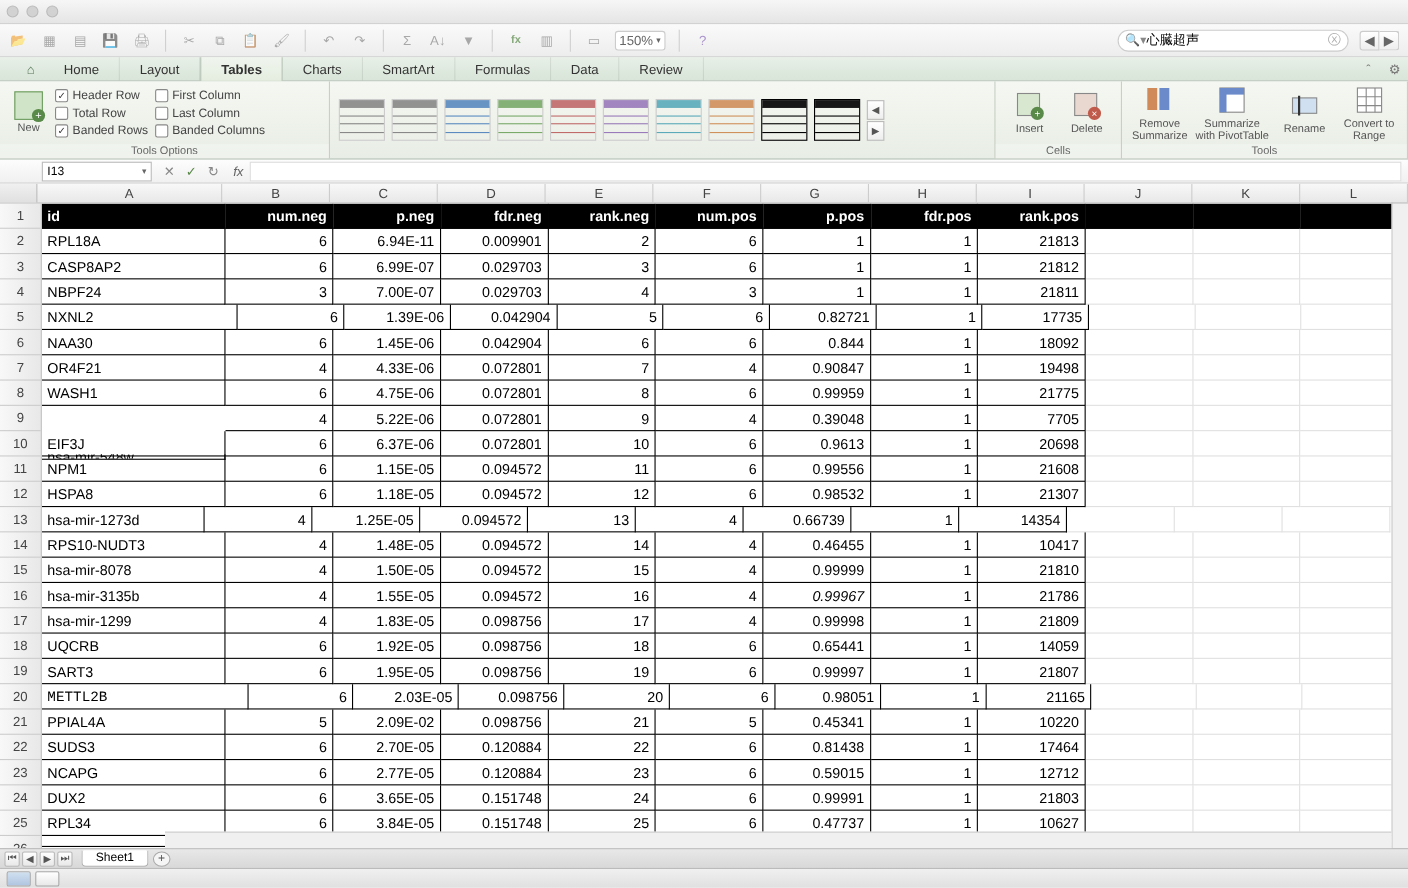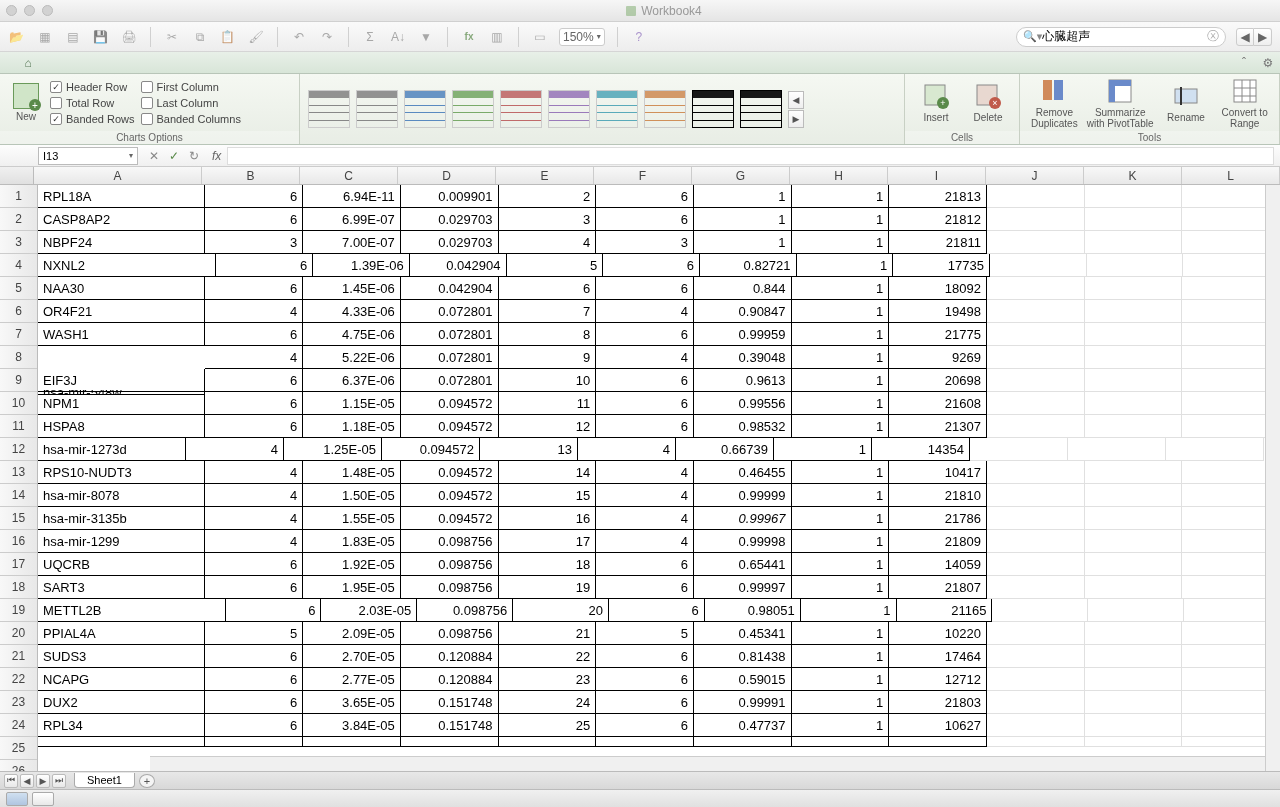--- a/index.html
+++ b/index.html
@@ -109,26 +109,20 @@
   .hscroll { position:absolute; left:150px; right:15px; bottom:18px; height:15px; background:#f0f0f0; border-top:1px solid #ccc;}
 </style>
 </head>
 <body>
 
 <div class="titlebar">
   <div class="traffic">
     <div class="trafdot"></div>
     <div class="trafdot"></div>
     <div class="trafdot"></div>
-  </div>
-  <div class="title-center">
-    <svg width="12" height="12" viewBox="0 0 12 12">
-        <rect x="1" y="1" width="10" height="10" fill="#7aaa6a" rx="1"></rect>
-      </svg>
-    <span>Workbook4</span>
   </div>
 </div>
 
 <div class="qat">
   <span class="iconbtn">📂</span>
   <span class="iconbtn">▦</span>
   <span class="iconbtn">▤</span>
   <span class="iconbtn">💾</span>
   <span class="iconbtn">🖨</span>
   <span class="sep"></span>
@@ -161,20 +155,30 @@
     <span style="color:#aaa;">ⓧ</span>
   </div>
   <div style="display:flex;">
     <div class="navbtn l">◀</div>
     <div class="navbtn r">▶</div>
   </div>
 </div>
 
 <div class="ribbon-tabs">
   <div class="hometab">⌂</div>
+  <div id="rtabs" style="display: flex;">
+      <div class="tab">Home</div>
+      <div class="tab">Layout</div>
+      <div class="tab active">Tables</div>
+      <div class="tab">Charts</div>
+      <div class="tab">SmartArt</div>
+      <div class="tab">Formulas</div>
+      <div class="tab">Data</div>
+      <div class="tab">Review</div>
+    </div>
   <div class="tabspacer"></div>
   <div class="rtsmall">ˆ</div>
   <div class="rtsmall">⚙</div>
 </div>
 
 <div class="ribbon">
 
   <div class="ribbon-group" style="width:300px;">
     <div class="group-body">
       <div class="new-btn">
@@ -203,21 +207,21 @@
         <div class="chk-row">
             <span class="chk"></span>
             <span>Last Column</span>
           </div>
         <div class="chk-row">
             <span class="chk"></span>
             <span>Banded Columns</span>
           </div>
       </div>
     </div>
-    <div class="group-label">Charts Options</div>
+    <div class="group-label">Tools Options</div>
   </div>
 
   <div class="ribbon-group" style="flex:1;">
     <div class="group-body style-gallery" id="gallery">
     <div class="style-swatch swG">
           <div class="sr srh"></div>
           <div class="sr"></div>
           <div class="sr"></div>
           <div class="sr"></div>
           <div class="sr"></div>
@@ -320,21 +324,21 @@
 
   <div class="ribbon-group" style="width:260px;">
     <div class="group-body">
       <div class="big-tool">
         <div class="bicon">
             <svg width="26" height="26">
               <rect x="2" y="2" width="9" height="20" fill="#d08a5a"></rect>
               <rect x="13" y="2" width="9" height="20" fill="#6a8aca"></rect>
             </svg>
           </div>
-        <span>Remove Duplicates</span>
+        <span>Remove Summarize</span>
       </div>
       <div class="big-tool" style="width:70px;">
         <div class="bicon">
             <svg width="26" height="26">
               <rect x="2" y="2" width="22" height="22" fill="#fff" stroke="#888"></rect>
               <rect x="2" y="2" width="22" height="6" fill="#6a8aca"></rect>
               <rect x="2" y="2" width="6" height="22" fill="#6a8aca"></rect>
             </svg>
           </div>
         <span>Summarize with PivotTable</span>
@@ -419,20 +423,34 @@
       <div class="rh">19</div>
       <div class="rh">20</div>
       <div class="rh">21</div>
       <div class="rh">22</div>
       <div class="rh">23</div>
       <div class="rh">24</div>
       <div class="rh">25</div>
       <div class="rh">26</div>
     </div>
   <div class="grid" id="grid">
+      <div class="gridrow hdrRow">
+        <div class="cell cA txt" style="width: 168px;">id</div>
+        <div class="cell cB num" style="width: 98px;">num.neg</div>
+        <div class="cell cC num" style="width: 98px;">p.neg</div>
+        <div class="cell cD num" style="width: 98px;">fdr.neg</div>
+        <div class="cell cE num" style="width: 98px;">rank.neg</div>
+        <div class="cell cF num" style="width: 98px;">num.pos</div>
+        <div class="cell cG num" style="width: 98px;">p.pos</div>
+        <div class="cell cH num" style="width: 98px;">fdr.pos</div>
+        <div class="cell cI num" style="width: 98px;">rank.pos</div>
+        <div class="cell emp cJ" style="width: 98px;"></div>
+        <div class="cell emp cK" style="width: 98px;"></div>
+        <div class="cell emp cL" style="width: 98px;"></div>
+      </div>
       <div class="gridrow">
         <div class="cell cA txt" style="width: 168px;">RPL18A</div>
         <div class="cell cB num" style="width: 98px;">6</div>
         <div class="cell cC num" style="width: 98px;">6.94E-11</div>
         <div class="cell cD num" style="width: 98px;">0.009901</div>
         <div class="cell cE num" style="width: 98px;">2</div>
         <div class="cell cF num" style="width: 98px;">6</div>
         <div class="cell cG num" style="width: 98px;">1</div>
         <div class="cell cH num" style="width: 98px;">1</div>
         <div class="cell cI num" style="width: 98px;">21813</div>
@@ -526,21 +544,21 @@
       </div>
       <div class="gridrow">
         <div class="cell cA txt" style="width: 168px; margin-top: 44px;">hsa-mir-548w</div>
         <div class="cell cB num" style="width: 98px;">4</div>
         <div class="cell cC num" style="width: 98px;">5.22E-06</div>
         <div class="cell cD num" style="width: 98px;">0.072801</div>
         <div class="cell cE num" style="width: 98px;">9</div>
         <div class="cell cF num" style="width: 98px;">4</div>
         <div class="cell cG num" style="width: 98px;">0.39048</div>
         <div class="cell cH num" style="width: 98px;">1</div>
-        <div class="cell cI num" style="width: 98px;">9269</div>
+        <div class="cell cI num" style="width: 98px;">7705</div>
         <div class="cell emp cJ" style="width: 98px;"></div>
         <div class="cell emp cK" style="width: 98px;"></div>
         <div class="cell emp cL" style="width: 98px;"></div>
       </div>
       <div class="gridrow">
         <div class="cell cA txt" style="width: 168px;">EIF3J</div>
         <div class="cell cB num" style="width: 98px;">6</div>
         <div class="cell cC num" style="width: 98px;">6.37E-06</div>
         <div class="cell cD num" style="width: 98px;">0.072801</div>
         <div class="cell cE num" style="width: 98px;">10</div>
@@ -672,37 +690,37 @@
         <div class="cell cE num" style="width: 98px;">19</div>
         <div class="cell cF num" style="width: 98px;">6</div>
         <div class="cell cG num" style="width: 98px;">0.99997</div>
         <div class="cell cH num" style="width: 98px;">1</div>
         <div class="cell cI num" style="width: 98px;">21807</div>
         <div class="cell emp cJ" style="width: 98px;"></div>
         <div class="cell emp cK" style="width: 98px;"></div>
         <div class="cell emp cL" style="width: 98px;"></div>
       </div>
       <div class="gridrow">
-        <div class="cell cA txt" style="width: 192px;">METTL2B</div>
+        <div class="cell cA txt" style="width: 192px; font-family: Liberation Mono, monospace;">METTL2B</div>
         <div class="cell cB num" style="width: 98px;">6</div>
         <div class="cell cC num" style="width: 98px;">2.03E-05</div>
         <div class="cell cD num" style="width: 98px;">0.098756</div>
         <div class="cell cE num" style="width: 98px;">20</div>
         <div class="cell cF num" style="width: 98px;">6</div>
         <div class="cell cG num" style="width: 98px;">0.98051</div>
         <div class="cell cH num" style="width: 98px;">1</div>
         <div class="cell cI num" style="width: 98px;">21165</div>
         <div class="cell emp cJ" style="width: 98px;"></div>
         <div class="cell emp cK" style="width: 98px;"></div>
         <div class="cell emp cL" style="width: 98px;"></div>
       </div>
       <div class="gridrow">
         <div class="cell cA txt" style="width: 168px;">PPIAL4A</div>
         <div class="cell cB num" style="width: 98px;">5</div>
-        <div class="cell cC num" style="width: 98px;">2.09E-05</div>
+        <div class="cell cC num" style="width: 98px;">2.09E-02</div>
         <div class="cell cD num" style="width: 98px;">0.098756</div>
         <div class="cell cE num" style="width: 98px;">21</div>
         <div class="cell cF num" style="width: 98px;">5</div>
         <div class="cell cG num" style="width: 98px;">0.45341</div>
         <div class="cell cH num" style="width: 98px;">1</div>
         <div class="cell cI num" style="width: 98px;">10220</div>
         <div class="cell emp cJ" style="width: 98px;"></div>
         <div class="cell emp cK" style="width: 98px;"></div>
         <div class="cell emp cL" style="width: 98px;"></div>
       </div>

